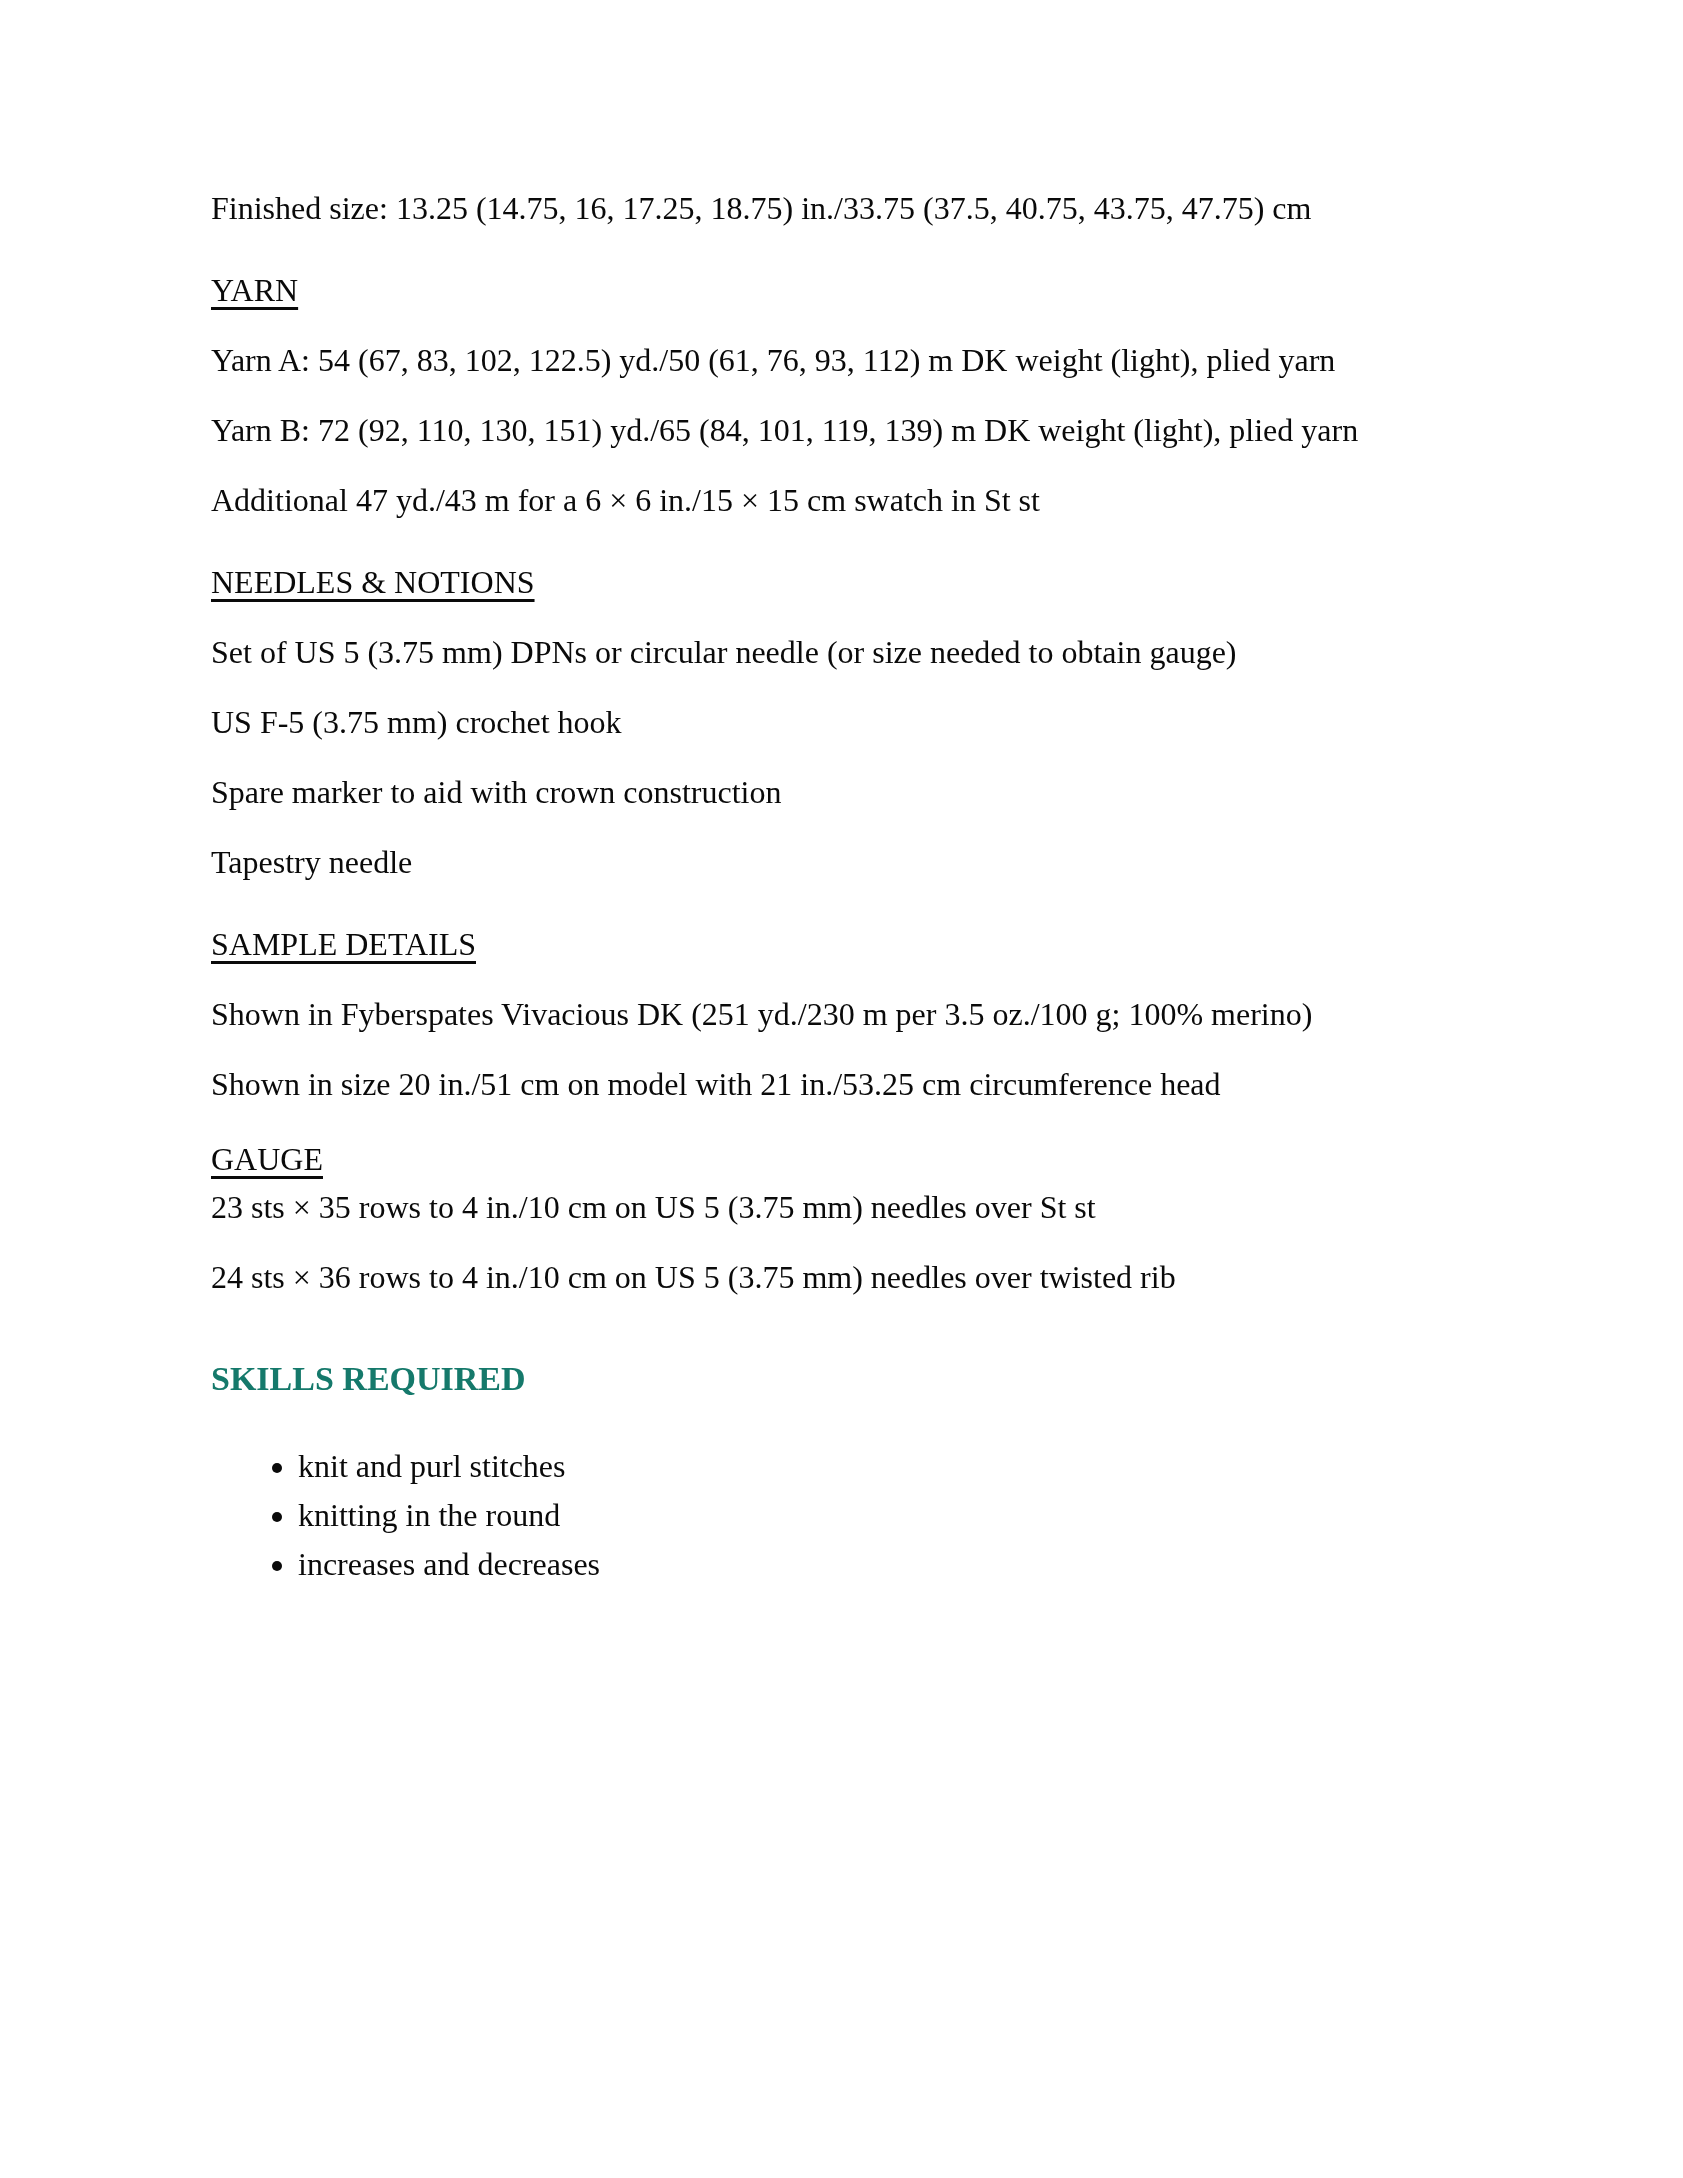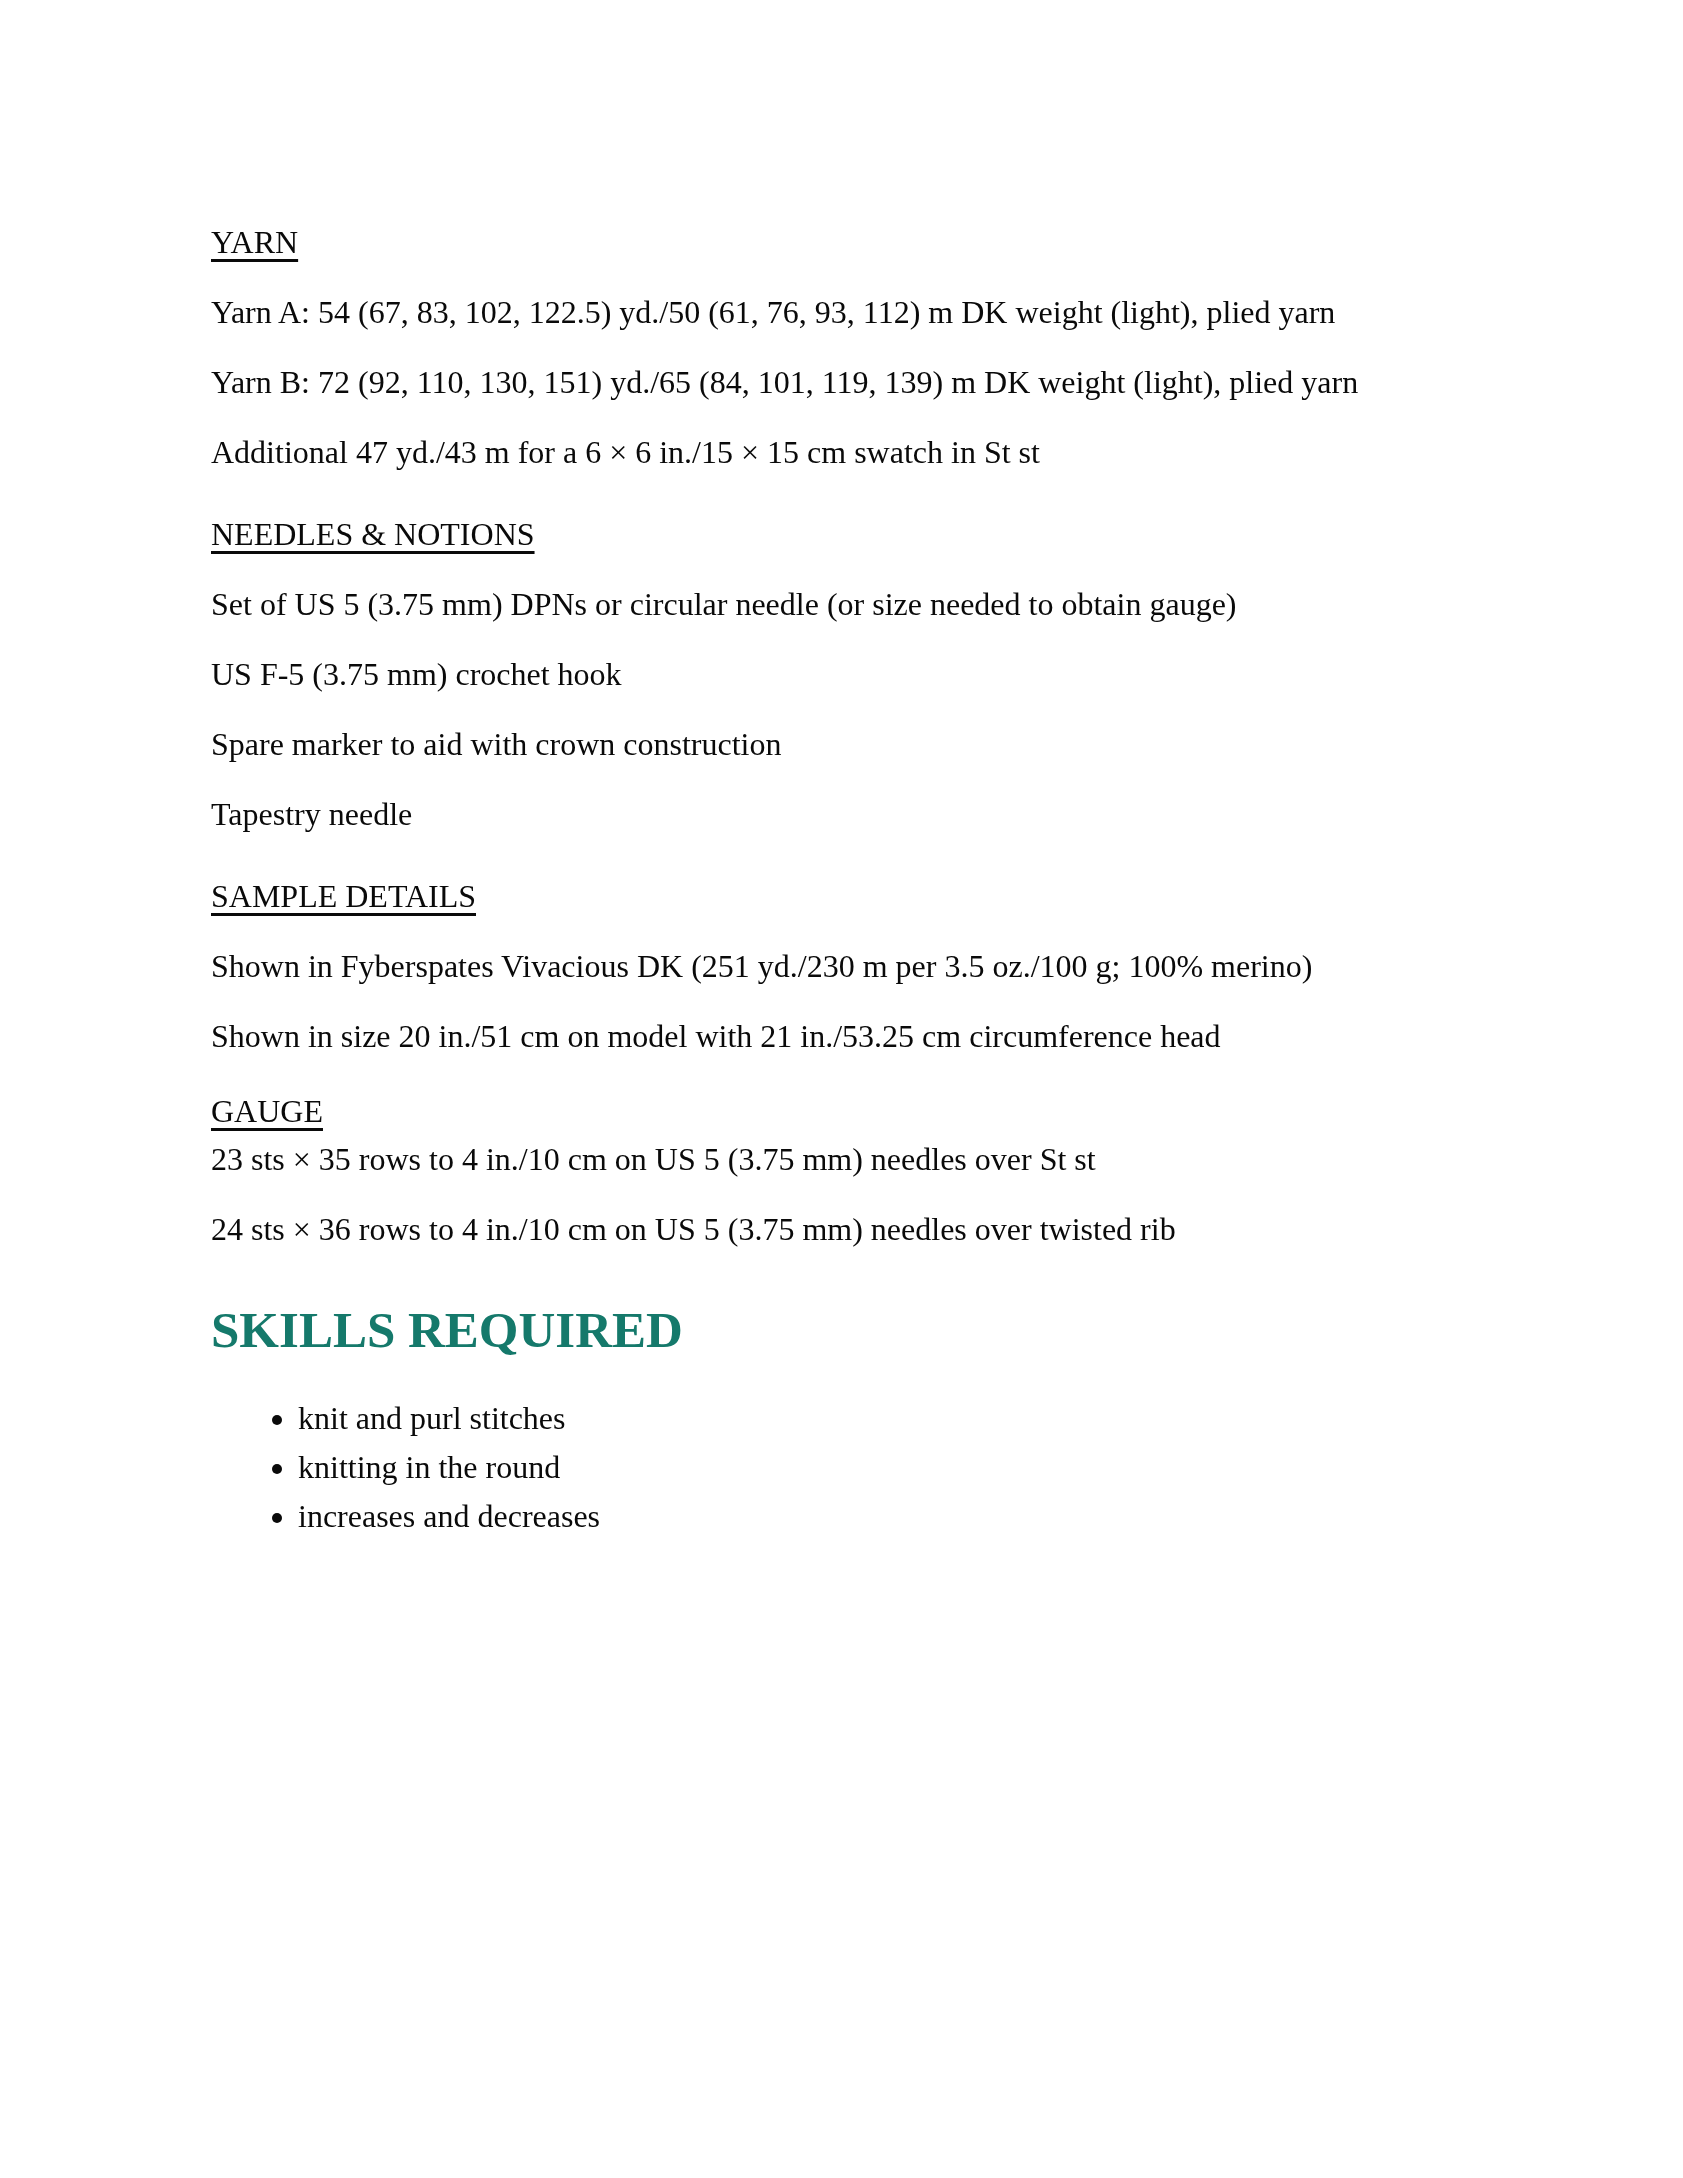--- a/index.html
+++ b/index.html
@@ -35,41 +35,42 @@
     text-decoration: underline;
     text-decoration-thickness: 3px;
     text-underline-offset: 6px;
     margin: 34px 0 22px 0;
   }
   h2.section-heading.tight {
     margin-bottom: 0;
     margin-top: 27px;
   }
   h1.skills-heading {
-    font-size: 51px;
+    font-size: 34px;
     line-height: 55px;
     font-weight: bold;
     color: #15796b;
     margin: 50px 0 36px 0;
   }
   ul.skills-list {
     list-style: disc outside;
     margin: 0;
     padding-left: 87px;
   }
   ul.skills-list li {
     font-size: 32px;
     line-height: 49px;
   }
 </style>
 </head>
 <body>
 
 <div class="page-content">
 
+  <p class="body-text">Finished size: 13.25 (14.75, 16, 17.25, 18.75) in./33.75 (37.5, 40.75, 43.75, 47.75) cm</p>
 
   <h2 class="section-heading">YARN</h2>
 
   <p class="body-text">Yarn A: 54 (67, 83, 102, 122.5) yd./50 (61, 76, 93, 112) m DK weight (light), plied yarn</p>
 
   <p class="body-text">Yarn B: 72 (92, 110, 130, 151) yd./65 (84, 101, 119, 139) m DK weight (light), plied yarn</p>
 
   <p class="body-text">Additional 47 yd./43 m for a 6 × 6 in./15 × 15 cm swatch in St st</p>
 
   <h2 class="section-heading">NEEDLES &amp; NOTIONS</h2>

